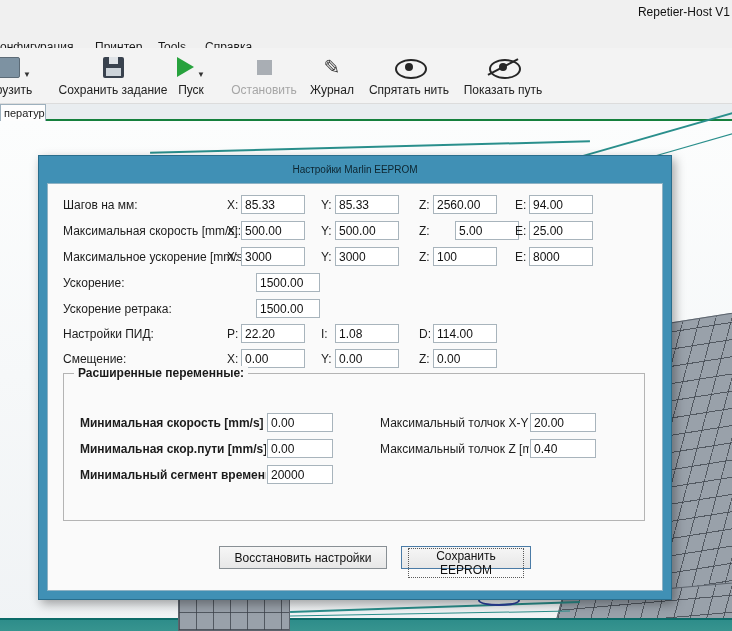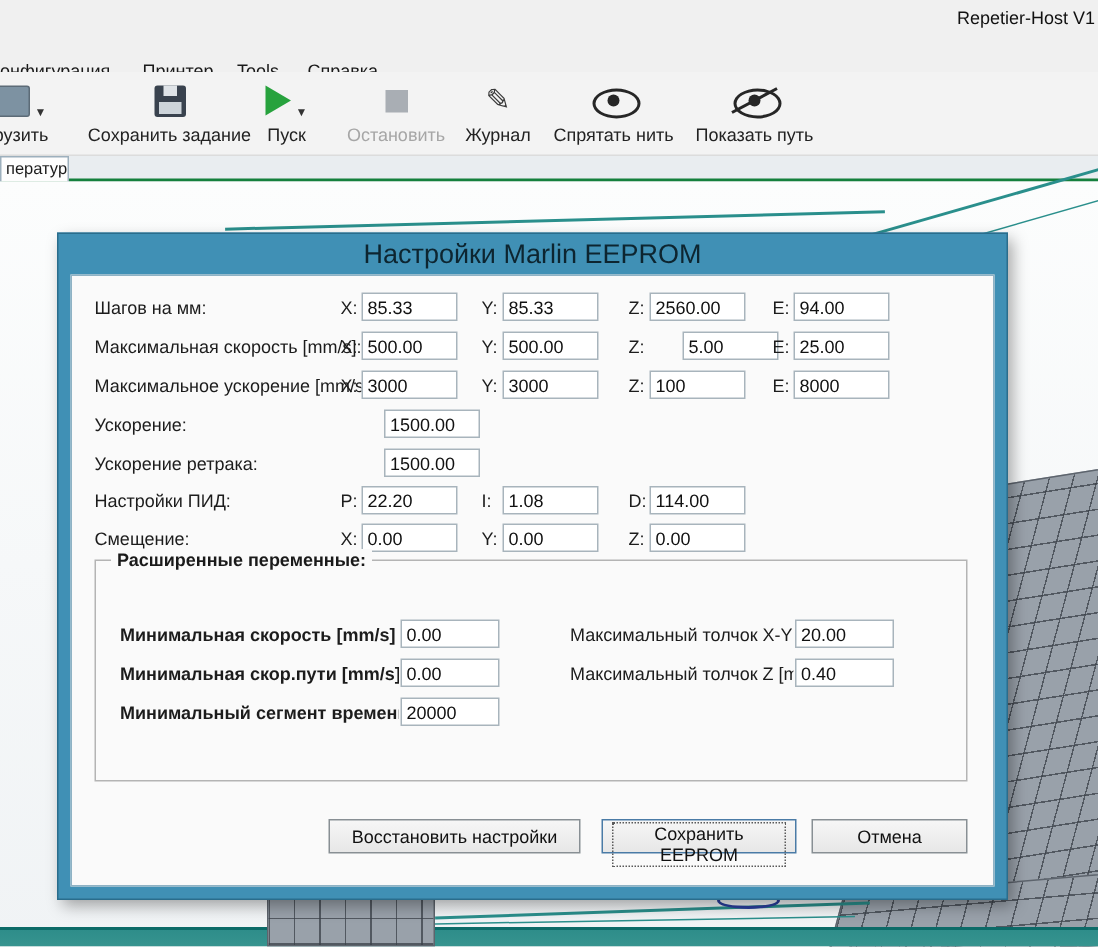--- a/index.html
+++ b/index.html
@@ -49,21 +49,21 @@
     background-image:
       repeating-linear-gradient(0deg, rgba(58,64,72,0.75) 0 1px, transparent 1px 17px),
       repeating-linear-gradient(90deg, rgba(58,64,72,0.75) 0 1px, transparent 1px 17px);
     border:1px solid #5d646d; }
   .bed-band { position:absolute; left:0; top:497px; width:732px; height:13px; background:linear-gradient(180deg,#2e8d8a,#37948f); border-top:2px solid #0c6b68; }
   .squiggle { position:absolute; left:478px; top:474px; width:42px; height:11px; border:2px solid #2b3f9e; border-radius:50%; }
 
   
   .dialog { position:absolute; left:38px; top:155px; width:634px; height:445px;
     background:#4090b5; border:1px solid #2a6d8c; box-shadow:3px 4px 10px rgba(0,0,0,0.35); z-index:20; }
-  .dialog-title { height:26px; line-height:27px; text-align:center; font-size:18px; color:#0d2530; }
+  .dialog-title { height:26px; line-height:27px; text-align:center; font-size:10px; color:#0d2530; }
   .dialog-body { position:absolute; left:8px; right:8px; top:27px; bottom:8px; background:#fafafa; border:1px solid #8fb2c4; }
 
   .drow { position:absolute; left:0; width:100%; height:20px; }
   .dlabel { position:absolute; left:15px; top:3px; max-width:208px; white-space:nowrap; overflow:hidden; color:#1c1c1c; }
   .flabel { position:absolute; top:3px; color:#1c1c1c; }
   .dfield { position:absolute; top:0; height:19px; width:64px; border:1px solid #a8b4bc; background:#fff;
     font-family:inherit; font-size:12px; padding:1px 3px; color:#111; }
 
   .groupbox { position:absolute; left:15px; top:189px; width:582px; height:148px; border:1px solid #b4b4b4; }
   .legend { position:absolute; left:10px; top:-8px; background:#fafafa; padding:0 4px; font-weight:bold; white-space:nowrap; }
@@ -241,15 +241,14 @@
       <input class="gfield l" style="top: 65px;" value="0.00">
       <span class="glabel r" style="top:68px">Максимальный толчок Z [mm/</span>
       <input class="gfield r" style="top: 65px;" value="0.40">
 
       <span class="glabel l" style="top:94px">Минимальный сегмент времени [ms]</span>
       <input class="gfield l" style="top: 91px;" value="20000">
     </div>
 
     <button class="dbtn" style="left:171px; width:168px">Восстановить настройки</button>
     <button class="dbtn default" style="left:353px; width:130px"><span class="focusrect">Сохранить EEPROM</span></button>
-    <button class="dbtn" style="left:493px; width:104px">Отмена</button>
   </div>
 </div>
 
 </body></html>

